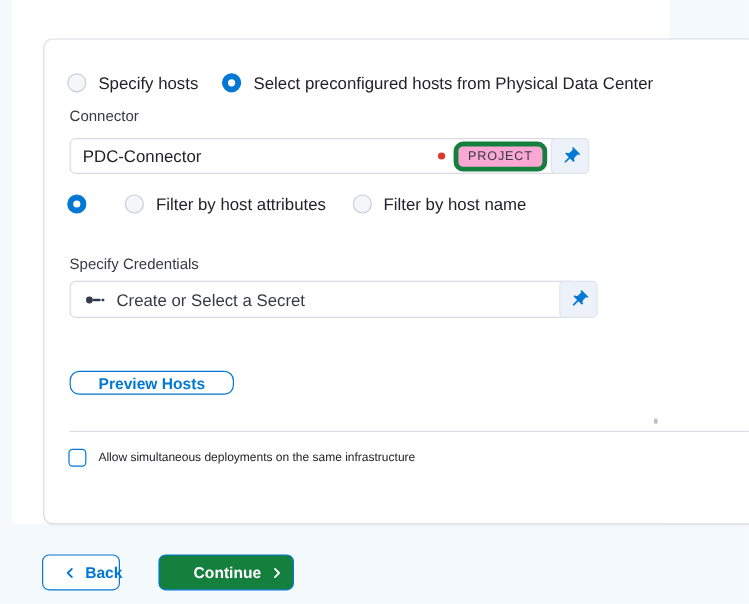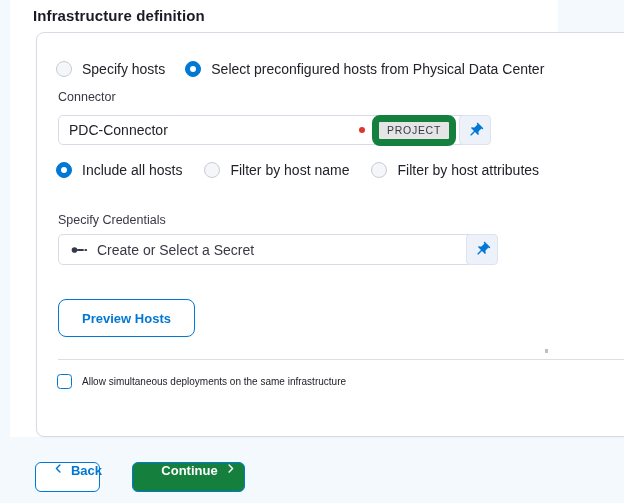--- a/index.html
+++ b/index.html
@@ -55,21 +55,21 @@
   .input-box {
     position: absolute; left: 21px; height: 30px;
     background: #fff; border: 1px solid #d9dae6; border-radius: 5px;
     display: flex; align-items: center; padding: 0 8px 0 10px;
     cursor: pointer;
   }
   .input-value { font-size: 14px; color: #22222a; flex: 1 1 auto; }
   .req-dot { width: 6px; height: 6px; border-radius: 50%; background: #e0352b; margin-right: 7px; flex: 0 0 auto; }
   .scope-badge {
     font-size: 10.5px; letter-spacing: .7px; color: #383946;
-    background: #e5e5e5; border: 7px solid #15803d; border-radius: 8px;
+    background: #f9a8d4; border: 4px solid #15803d; border-radius: 8px;
     padding: 2.5px 8px; margin-right: 8px; flex: 0 0 auto;
   }
   .chev { flex: 0 0 auto; display: flex; align-items: center; color: #9293ab; cursor: pointer; }
 
   .pin-btn {
     position: absolute; width: 32px; height: 30px;
     background: #edf1f9; border: 1px solid #dfe3ef; border-radius: 4px;
     display: flex; align-items: center; justify-content: center;
     cursor: pointer;
   }
@@ -90,35 +90,34 @@
 
   .check-row { position: absolute; left: 20px; display: flex; align-items: center; }
   .checkbox {
     width: 15px; height: 15px; border: 1.5px solid #0278d5; border-radius: 3.5px;
     background: #fff; margin-right: 10px; flex: 0 0 auto; cursor: pointer;
   }
   .check-label { font-size: 10px; color: #22222a; cursor: pointer; }
 
   .footer-btn {
     position: absolute; top: 462px; height: 30px; border-radius: 6px;
-    display: flex; align-items: flex-start; justify-content: center;
+    display: flex; align-items: center; justify-content: center;
     font-size: 13px; font-weight: 700; cursor: pointer; gap: 7px; padding-left: 20px;
   }
   .btn-back { left: 35px; width: 65px; background: #fff; border: 1px solid #0278d5; color: #0278d5; }
   .btn-continue { left: 132px; width: 113px; background: #15803d; border: 1px solid #0278d5; color: #fff; }
   .footer-btn svg { display: block; }
 </style>
 </head>
 <body>
 
 <div class="page">
 
   <div class="white-bg"></div>
 
-  <div class="page-title">Infrastructure definition</div>
 
   <div class="card">
 
     <div class="radio-row" style="left:19px; top:28px;">
       <div class="radio-group">
         <span class="radio"></span>
         <span class="radio-label">Specify hosts</span>
       </div>
       <div class="radio-group" style="margin-left:20px;">
         <span class="radio selected"></span>
@@ -142,29 +141,28 @@
       <span style="display:flex;">
         <svg width="17" height="17" viewBox="0 0 24 24">
             <path fill="#0278d5" transform="rotate(45 12 12)" d="M16 9V4h1c.55 0 1-.45 1-1s-.45-1-1-1H7c-.55 0-1 .45-1 1s.45 1 1 1h1v5c0 1.66-1.34 3-3 3v2h5.97v7l1 1 1-1v-7H19v-2c-1.66 0-3-1.34-3-3z"></path>
           </svg>
       </span>
     </div>
 
     <div class="radio-row" style="left:19px; top:129px;">
       <div class="radio-group">
         <span class="radio selected"></span>
-        <span class="radio-label">Include all hosts</span>
+      </div>
+      <div class="radio-group" style="margin-left:22px;">
+        <span class="radio"></span>
+        <span class="radio-label">Filter by host attributes</span>
       </div>
       <div class="radio-group" style="margin-left:22px;">
         <span class="radio"></span>
         <span class="radio-label">Filter by host name</span>
-      </div>
-      <div class="radio-group" style="margin-left:22px;">
-        <span class="radio"></span>
-        <span class="radio-label">Filter by host attributes</span>
       </div>
     </div>
 
     <div class="field-label" style="top:180px;">Specify Credentials</div>
 
     <div class="input-box secret-box" style="top:201px; width:422px; height:31px;">
       <span class="key-icon">
         <svg width="20" height="20" viewBox="0 0 24 24">
           <circle cx="6.6" cy="12" r="3.4" fill="#343a4e"></circle>
           <rect x="9.6" y="10.8" width="8.2" height="2.4" rx="1" fill="#343a4e"></rect>
@@ -174,21 +172,21 @@
       <span class="secret-placeholder">Create or Select a Secret</span>
     </div>
     <div class="pin-btn" style="left:429px; top:201px; height:31px;">
       <span style="display:flex;">
         <svg width="17" height="17" viewBox="0 0 24 24">
             <path fill="#0278d5" transform="rotate(45 12 12)" d="M16 9V4h1c.55 0 1-.45 1-1s-.45-1-1-1H7c-.55 0-1 .45-1 1s.45 1 1 1h1v5c0 1.66-1.34 3-3 3v2h5.97v7l1 1 1-1v-7H19v-2c-1.66 0-3-1.34-3-3z"></path>
           </svg>
       </span>
     </div>
 
-    <div class="btn-secondary" style="left:21px; top:266px; width:137px; height:38px;">Preview Hosts</div>
+    <div class="btn-secondary" style="left:21px; top:276px; width:137px; height:20px;">Preview Hosts</div>
 
     <div class="stray-dot" style="left:508px; top:316px;"></div>
     <div class="divider" style="top:326px;"></div>
 
     <div class="check-row" style="top:341px;">
       <span class="checkbox"></span>
       <span class="check-label">Allow simultaneous deployments on the same infrastructure</span>
     </div>
 
   </div>

